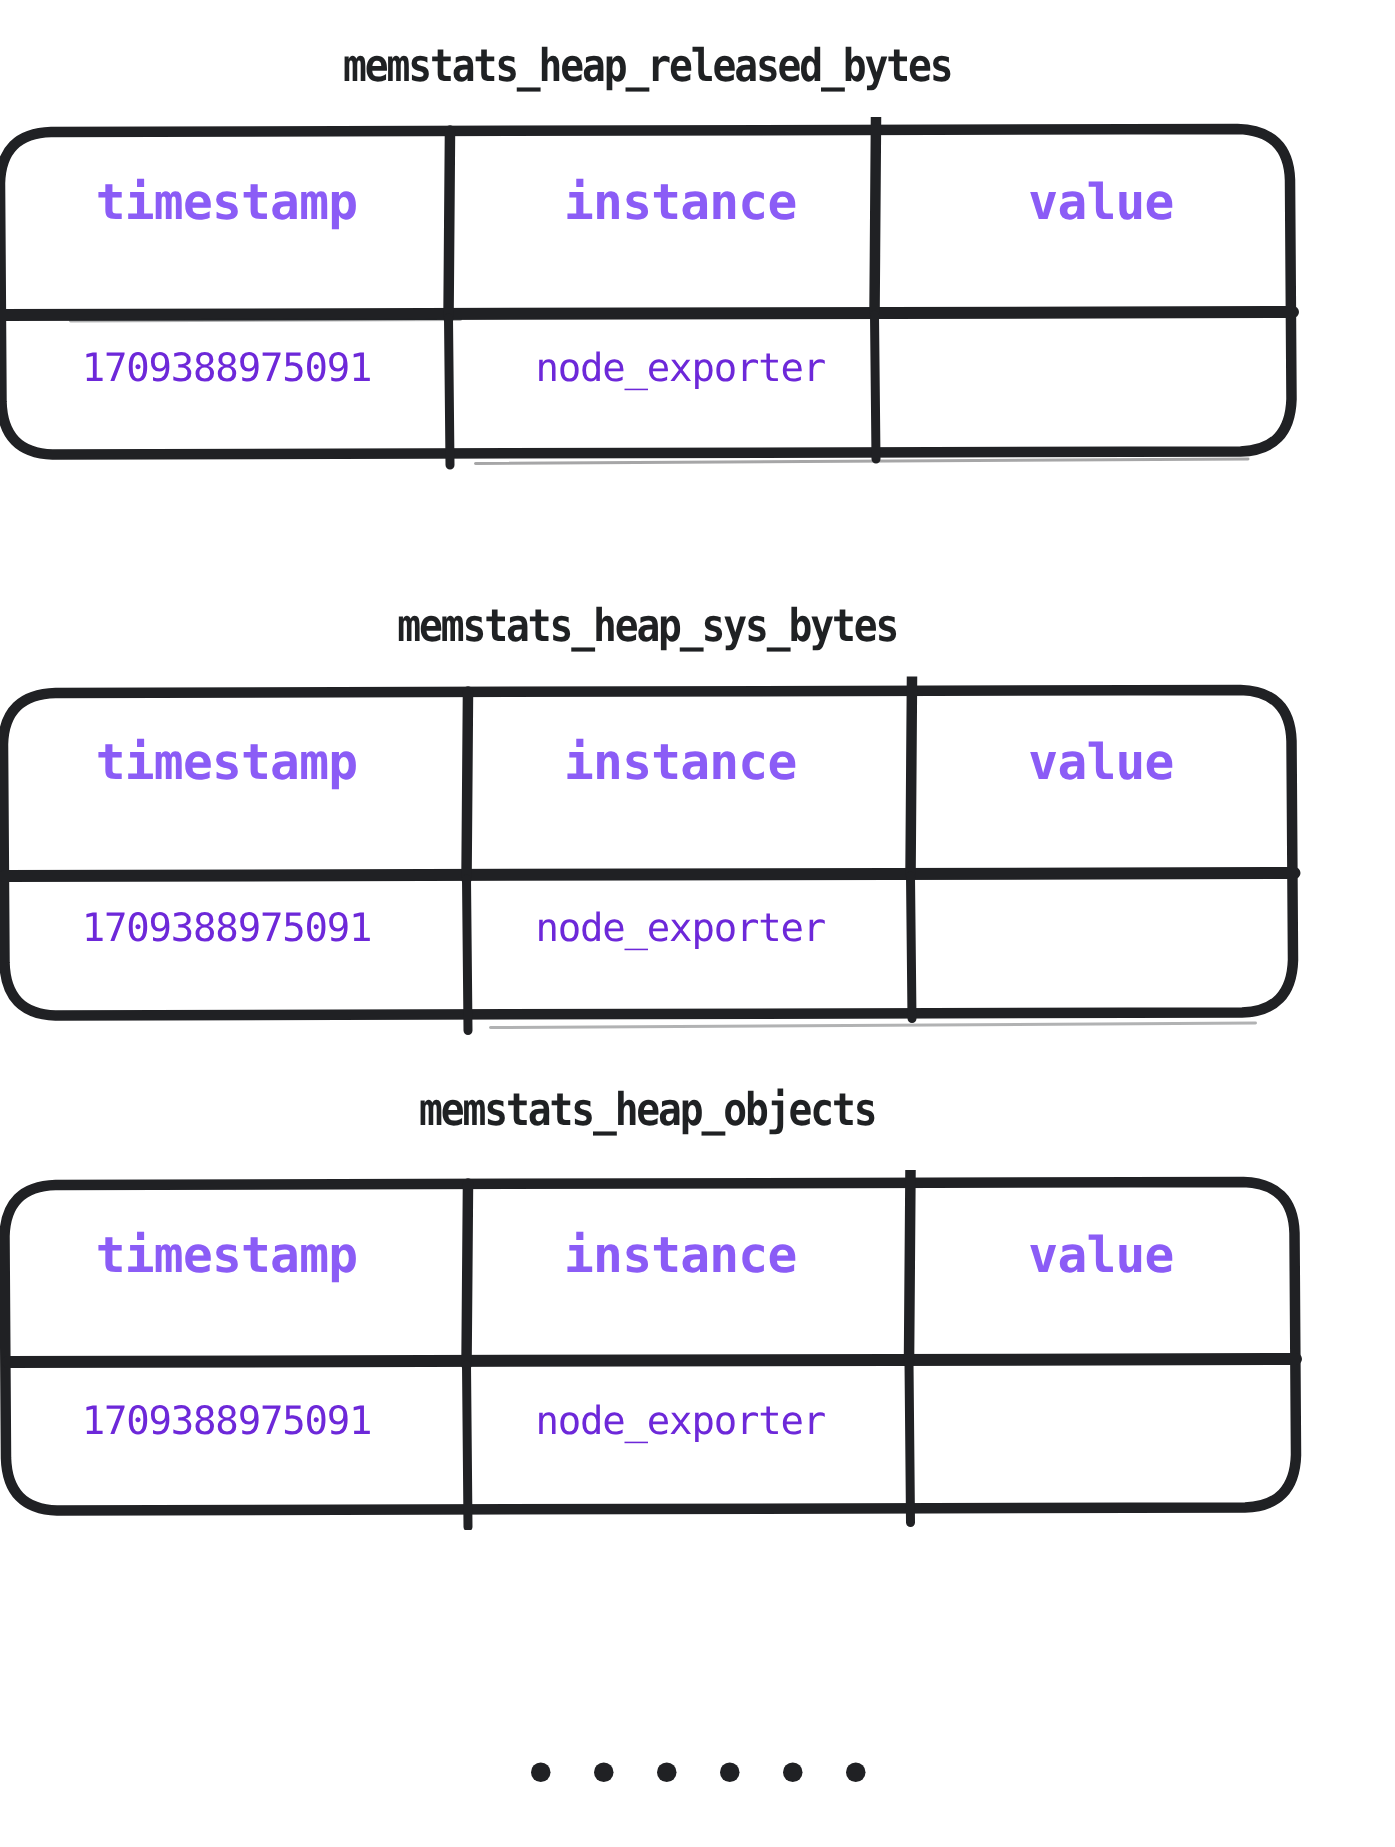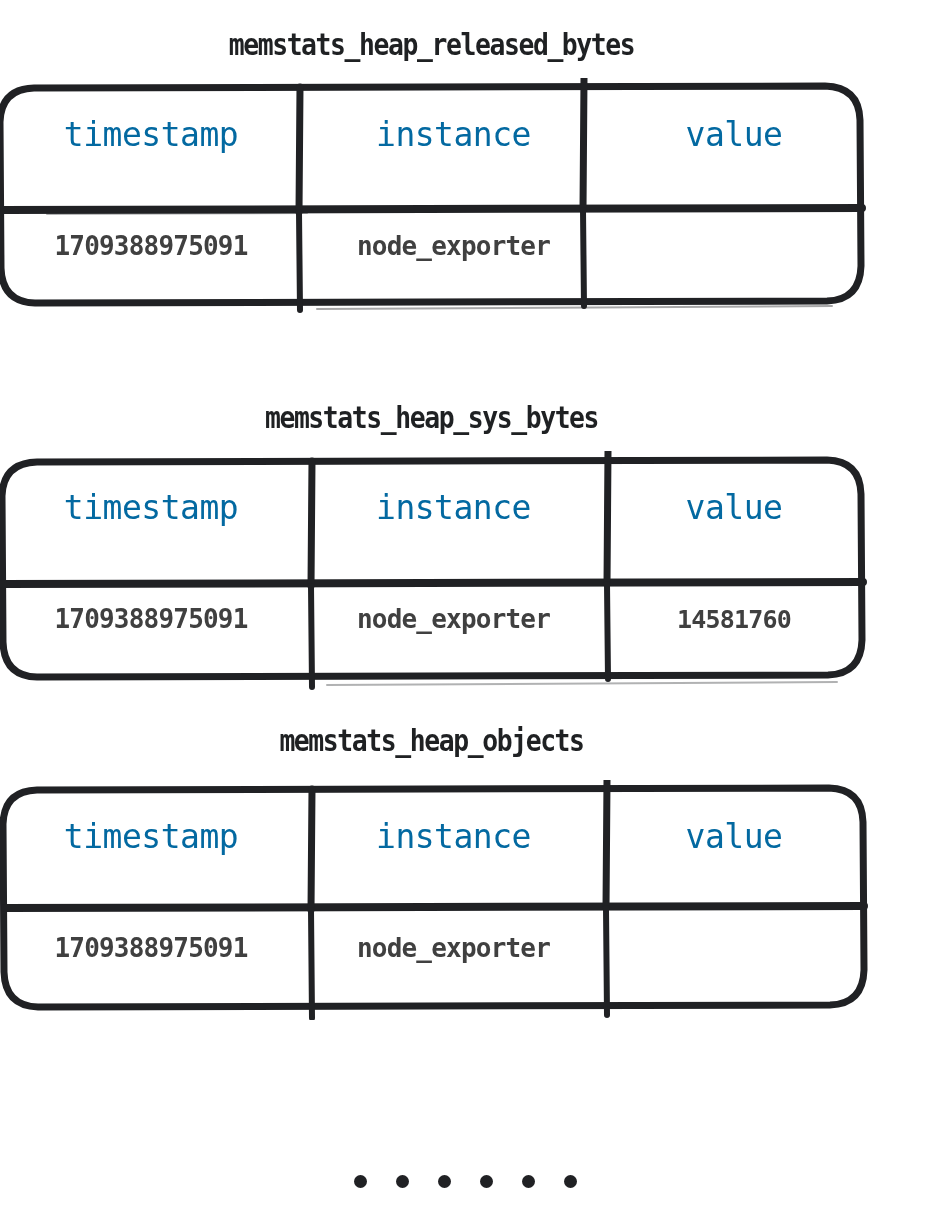--- a/index.html
+++ b/index.html
@@ -67,31 +67,31 @@
   }
 
   .scell {
     text-align: center;
     white-space: nowrap;
     overflow: hidden;
   }
 
   .hdr .scell {
     font-family: "DejaVu Sans Mono", "Liberation Mono", monospace;
+    font-weight: bold;
+    font-size: 33px;
+    color: #8b5cf6;
+    letter-spacing: -0.5px;
+  }
+
+  .bdy .scell {
+    font-family: "DejaVu Sans Mono", "Liberation Mono", monospace;
     font-weight: normal;
-    font-size: 33px;
-    color: #0369a1;
-    letter-spacing: -0.5px;
-  }
-
-  .bdy .scell {
-    font-family: "DejaVu Sans Mono", "Liberation Mono", monospace;
-    font-weight: bold;
     font-size: 26px;
-    color: #404040;
+    color: #6d28d9;
     letter-spacing: -0.8px;
   }
 
   .bdy .c-val {
     font-size: 25px;
   }
 
   
   .ellipsis {
     position: absolute;
@@ -163,21 +163,20 @@
 
       <div class="sketch-table">
         <div class="srow hdr">
           <div class="scell c-ts">timestamp</div>
           <div class="scell c-inst">instance</div>
           <div class="scell c-val">value</div>
         </div>
         <div class="srow bdy">
           <div class="scell c-ts">1709388975091</div>
           <div class="scell c-inst">node_exporter</div>
-          <div class="scell c-val">14581760</div>
         </div>
       </div>
     </div>
   </div>
 
   <div class="metric-group" style="top:724px;">
     <div class="metric-title">memstats_heap_objects</div>
 
     <div class="table-wrap" style="margin-top:22px;">
       <svg class="sketch-svg" width="890" height="240" viewBox="0 0 890 240">

